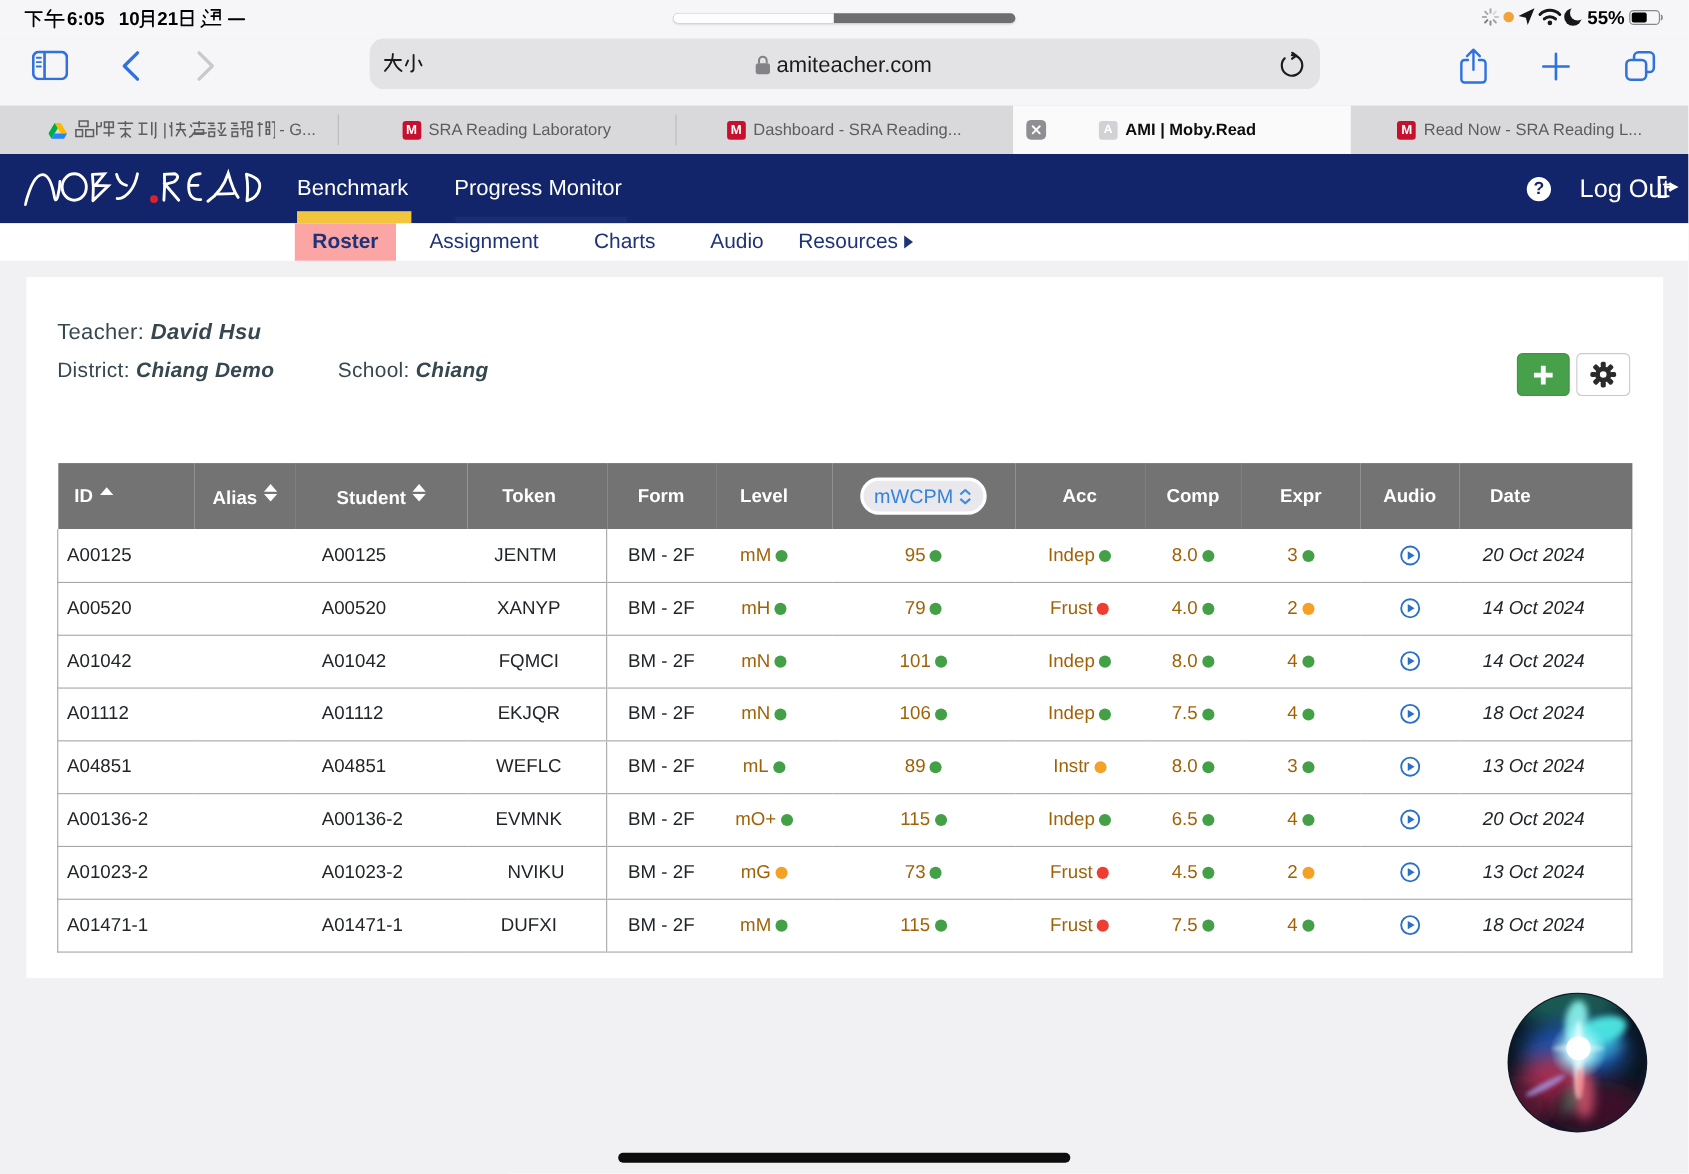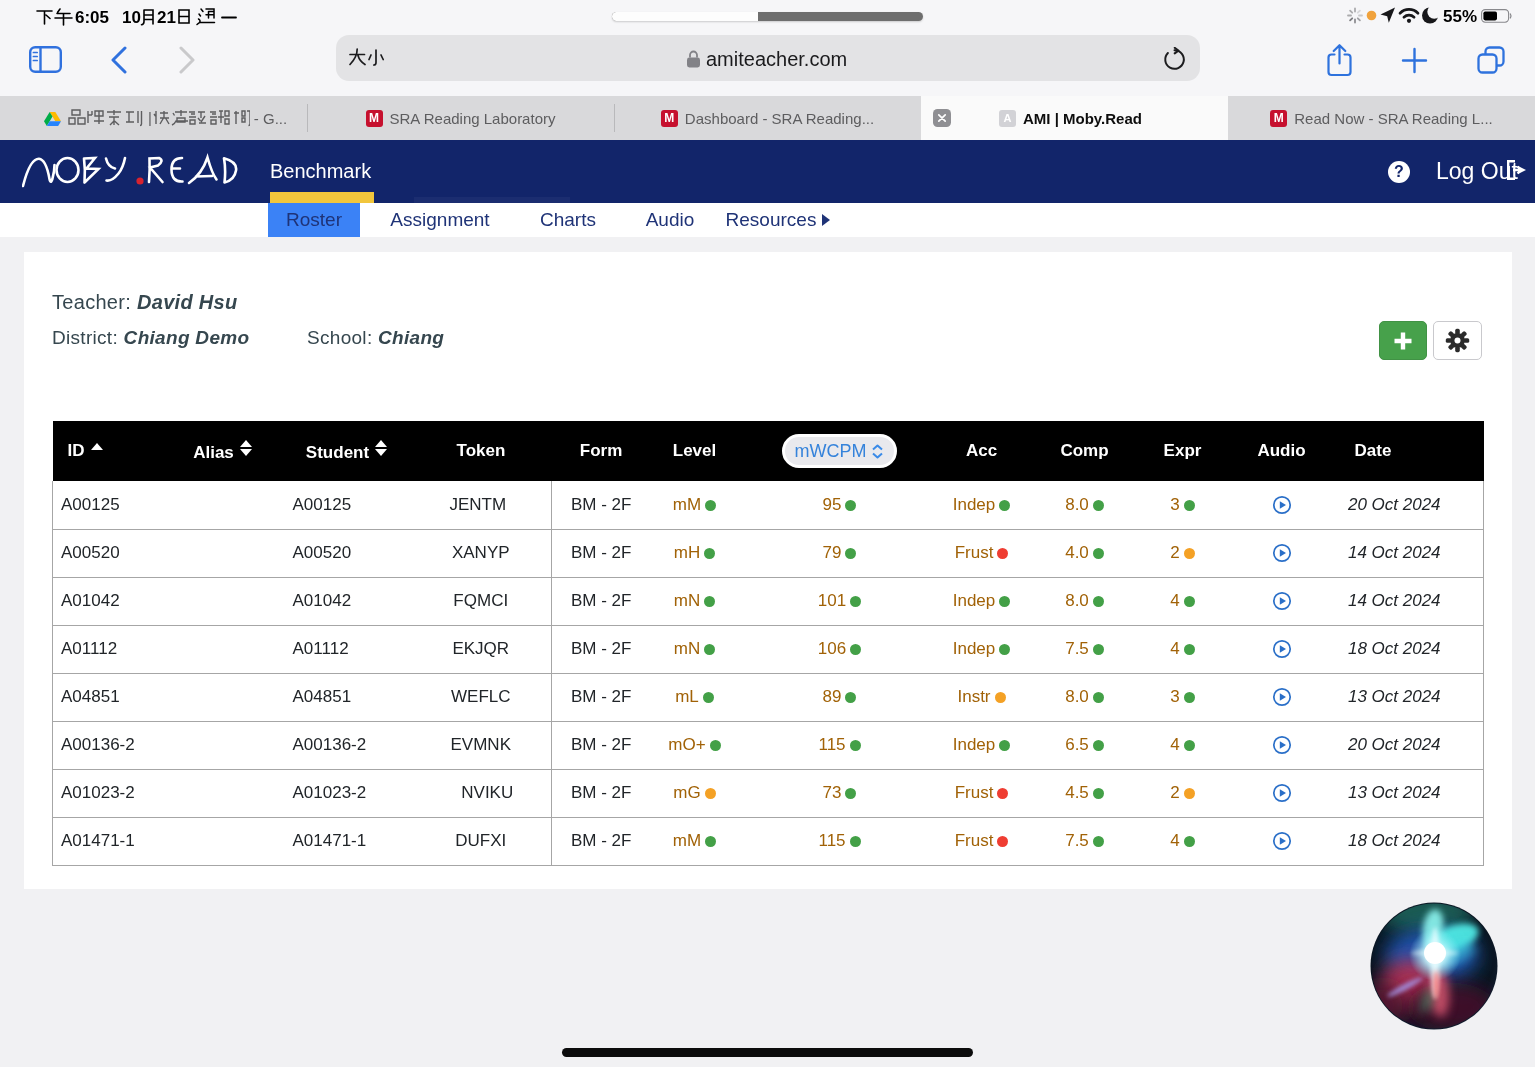--- a/index.html
+++ b/index.html
@@ -38,21 +38,21 @@
   .hdtext { font-size:20px; color:#36474f; letter-spacing:0.3px; }
   .hdtext b { font-weight:700;font-style:italic; }
 
   
   #seldrop { left:1134px; top:327px; width:234px; height:33px; background:#e9e9ec; border-radius:17px; display:flex; align-items:center; justify-content:center; color:#2d6fd1; font-size:19px; }
   #addbtn { left:1379px; top:321px; width:48px; height:39px; background:#47a14b; border:1px solid #419245; border-radius:5px; color:#fff; font-size:26px; font-weight:700; display:flex; align-items:center; justify-content:center; }
   #gearbtn { left:1433px; top:321px; width:49px; height:39px; background:#fff; border:1px solid #c9c9cd; border-radius:5px; display:flex; align-items:center; justify-content:center; }
 
   
   #rostertable { position:absolute; left:52px; top:421px; border-collapse:collapse; table-layout:fixed; width:1431px; }
-  #rostertable th { background:#000000; color:#fff; font-weight:700; font-size:17px; height:60px; text-align:center; padding:0; }
+  #rostertable th { background:#737373; color:#fff; font-weight:700; font-size:17px; height:60px; text-align:center; padding:0; }
   #rostertable td { font-size:17px; color:#212529; height:48px; text-align:center; padding:0; border-bottom:1px solid #a6a6a6; background:#fff; }
   #rostertable td.cl { text-align:left; }
   #rostertable tbody td:first-child { border-left:1px solid #a6a6a6; }
   #rostertable tbody td:last-child { border-right:1px solid #a6a6a6;font-style:italic; }
   #rostertable td.fsep { border-left:1px solid #a6a6a6; }
   a.lnk { color:#a16207; text-underline-offset:3px; }
   .dot { display:inline-block; width:11px; height:11px; border-radius:50%; vertical-align:-1px; margin-left:4px; }
   .dg { background:#43a047; } .do { background:#f4a125; } .dr { background:#ef3d32; }
   .sortud { display:inline-block; vertical-align:2px; margin-left:6px; }
   .tri-up { width:0; height:0; border-left:6px solid transparent; border-right:6px solid transparent; border-bottom:7px solid #fff; }
@@ -64,21 +64,21 @@
   #topdrag { left:612px; top:12px; width:311px; height:9px; border-radius:5px; background:#6e6e6e; box-shadow:0 1px 2px rgba(0,0,0,.18); }
   #topdragw { left:612px; top:12px; width:146px; height:9px; border-radius:5px 0 0 5px; background:#fdfdfd; }
 </style>
 </head>
 <body>
 <div id="root">
 
   <div id="statusbar" class="abs"></div>
   <div id="toolbar" class="abs"></div>
 
-  <div class="abs sbtext" style="left:36px; top:7px;">
+  <div class="abs sbtext" style="left:22px; top:7px;">
     <svg width="180" height="20" viewBox="0 0 180 20" style="vertical-align:top">
       <g stroke="#000" stroke-width="1.6" fill="none" stroke-linecap="round">
         <path d="M1 4 H16 M8.5 4 V17 M10 8 L14 11.5"></path>
         <path d="M24 2 L21.5 5.5 M21 6.5 H34 M19 11 H36 M27.5 6.5 V18"></path>
       </g>
       <text x="39" y="16" font-size="17" font-weight="600" font-family="Liberation Sans">6:05</text>
       <text x="86" y="16" font-size="17" font-weight="600" font-family="Liberation Sans">10</text>
       <g stroke="#000" stroke-width="1.6" fill="none" stroke-linecap="round">
         <path d="M108 3 V14.5 Q108 17.5 105.5 17.7 M108 3 H117 V17 M108 8 H117 M108 12.5 H117"></path>
       </g>
@@ -273,34 +273,35 @@
 
         <path d="M167 31 Q180 22 185.5 5.5 Q190 21.5 194.5 27.5 M174 24.5 L190 24"></path>
 
         <path d="M202 6.3 Q204 18 202.5 30.5 M202 6.3 Q215.5 10 214 18.5 Q212.5 28 202.5 30.5"></path>
       </g>
       <circle cx="118" cy="29" r="3.6" fill="#d8232f"></circle>
     </svg>
   </div>
 
   <div class="navitem" style="left:270px;">Benchmark</div>
+  <div class="navitem" style="left:413px;">Progress Monitor</div>
   <div class="navitem" style="left:1388px;">
     <span style="width:22px; height:22px; background:#fff; border-radius:50%; color:#12256a; font-size:16px; font-weight:700; text-align:center; line-height:22px;">?</span>
   </div>
   <div class="navitem" style="left:1436px; font-size:23px;">Log Out</div>
   <div class="abs" style="left:1506px; top:160px;">
     <svg width="21" height="20" viewBox="0 0 21 20">
       <path d="M9 1.2 H2.2 V18.8 H9" fill="none" stroke="#fff" stroke-width="2.4"></path>
       <path d="M7 10 H15 M15 10 L11.5 6.5 M15 10 L11.5 13.5" fill="none" stroke="#fff" stroke-width="2.4"></path>
       <path d="M12 6 L20 10 L12 14 Z" fill="#fff"></path>
     </svg>
   </div>
 
   <div id="subnav" class="abs"></div>
-  <div class="subitem" style="left:268px; width:92px; background:#3b82f6;">Roster</div>
+  <div class="subitem" style="left:268px; width:92px; background:#fca5a5;font-weight:bold;">Roster</div>
   <div class="subitem" style="left:386px; width:108px;">Assignment</div>
   <div class="subitem" style="left:540px; width:56px;">Charts</div>
   <div class="subitem" style="left:645px; width:50px;">Audio</div>
   <div class="subitem" style="left:725px; width:92px;">Resources</div>
   <div class="abs" style="left:822px; top:214px; width:0; height:0; border-left:8px solid #1f3377; border-top:6px solid transparent; border-bottom:6px solid transparent;"></div>
 
   <div id="card" class="abs"></div>
   <div class="abs hdtext" style="left:52px; top:291px;">Teacher: <b>David Hsu</b></div>
   <div class="abs hdtext" style="left:52px; top:327px; font-size:19px;">District: <b>Chiang Demo</b></div>
   <div class="abs hdtext" style="left:307px; top:327px; font-size:19px;">School: <b>Chiang</b></div>

